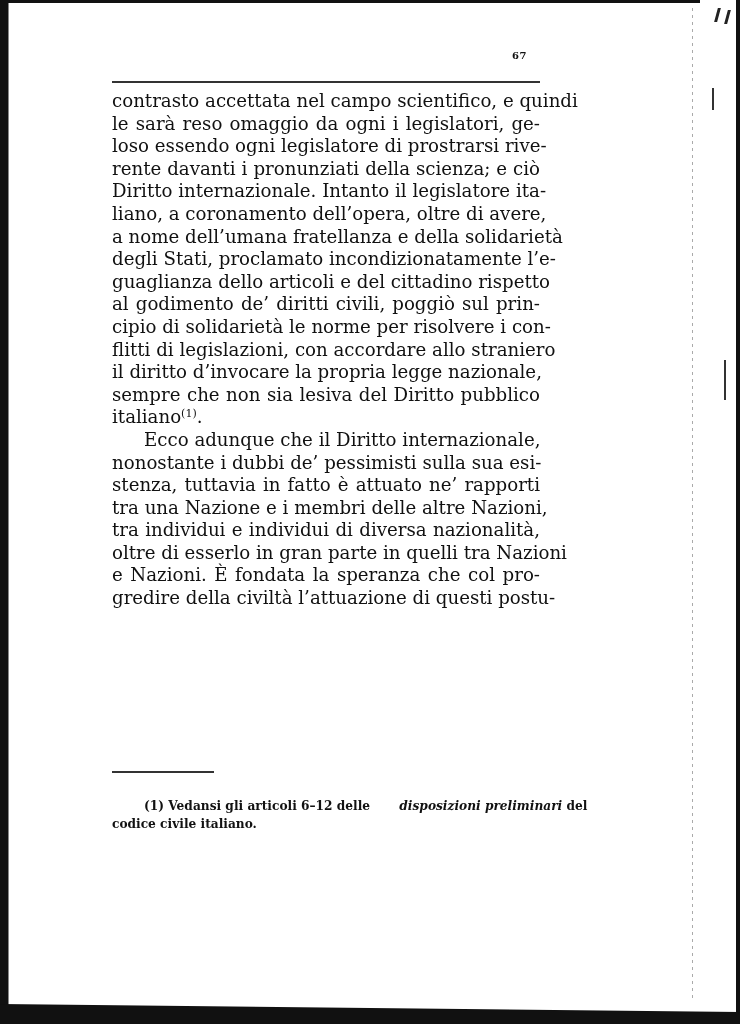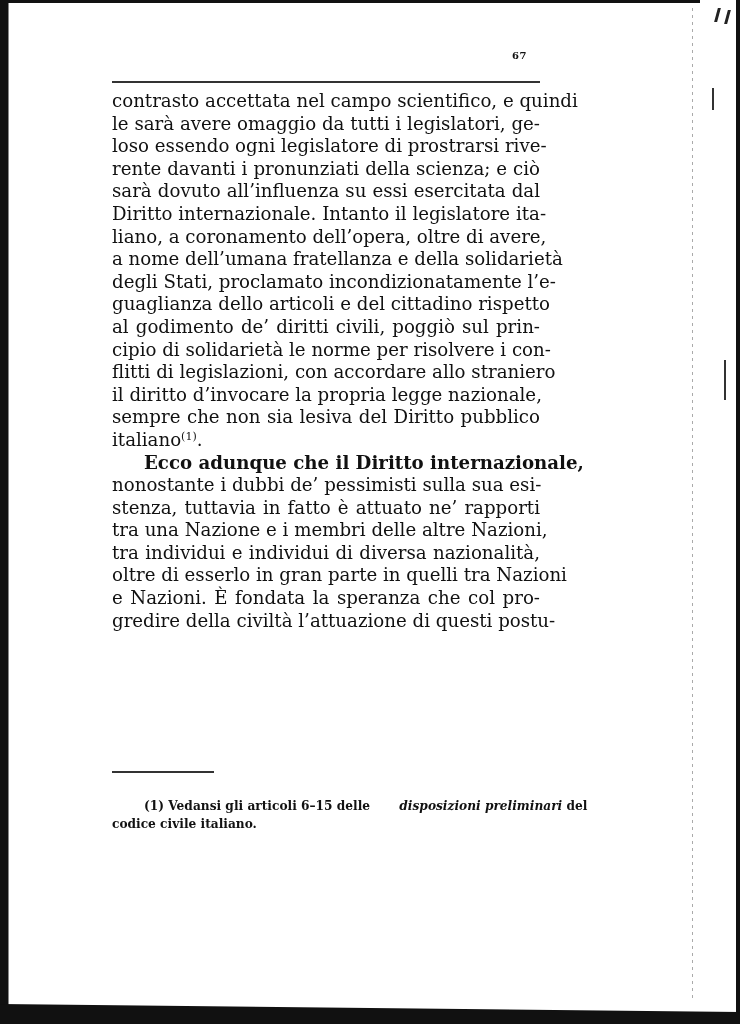--- a/index.html
+++ b/index.html
@@ -20,21 +20,21 @@
   .frame-bottom { position: absolute; left: 0; top: 1004px; width: 740px; height: 20px; background: #111;
     clip-path: polygon(0 0, 100% 40%, 100% 100%, 0 100%); }
 
   .page-number { position: absolute; left: 512px; top: 50px; font-size: 10px; font-weight: bold; letter-spacing: 0.5px; }
   .header-rule { position: absolute; left: 112px; top: 81px; width: 428px; height: 2px; background: #333; }
 
   .body-text { position: absolute; left: 112px; top: 90px; width: 428px; }
   .line { font-size: 18.2px; line-height: 22.6px; height: 22.6px; white-space: nowrap;
     text-align: justify; text-align-last: justify; }
   .line.last { text-align-last: left; }
-  .line.indent { padding-left: 32px; font-weight: bold; }
+  .line.indent { padding-left: 32px; }
   sup.fnref { font-size: 11px; vertical-align: 6px; line-height: 0; }
 
   .fn-rule { position: absolute; left: 112px; top: 771px; width: 102px; height: 1.5px; background: #333; }
   .footnote { position: absolute; left: 112px; top: 798px; width: 428px; font-size: 12.2px; line-height: 17.5px; font-weight: bold; }
   .fn-line { white-space: nowrap; text-align: justify; text-align-last: justify; }
   .fn-line.indent { padding-left: 32px; }
   .fn-line.last { text-align-last: left; }
   .fn-line em { font-style: italic; margin-left: 25px; }
 </style>
 </head>
@@ -49,24 +49,23 @@
 <div class="frame-right-mark2"></div>
 <div class="frame-right-mark3"></div>
 <div class="frame-right-mark4"></div>
 <div class="frame-bottom"></div>
 
 <div class="page-number">67</div>
 <div class="header-rule"></div>
 
 <div class="body-text">
   <div class="line">contrasto accettata nel campo scientifico, e quindi</div>
-  <div class="line">le sarà avere omaggio da tutti i legislatori, ge-</div>
+  <div class="line">le sarà reso omaggio da ogni i legislatori, ge-</div>
   <div class="line">loso essendo ogni legislatore di prostrarsi rive-</div>
   <div class="line">rente davanti i pronunziati della scienza; e ciò</div>
-  <div class="line">sarà dovuto all’influenza su essi esercitata dal</div>
   <div class="line">Diritto internazionale. Intanto il legislatore ita-</div>
   <div class="line">liano, a coronamento dell’opera, oltre di avere,</div>
   <div class="line">a nome dell’umana fratellanza e della solidarietà</div>
   <div class="line">degli Stati, proclamato incondizionatamente l’e-</div>
   <div class="line">guaglianza dello articoli e del cittadino rispetto</div>
   <div class="line">al godimento de’ diritti civili, poggiò sul prin-</div>
   <div class="line">cipio di solidarietà le norme per risolvere i con-</div>
   <div class="line">flitti di legislazioni, con accordare allo straniero</div>
   <div class="line">il diritto d’invocare la propria legge nazionale,</div>
   <div class="line">sempre che non sia lesiva del Diritto pubblico</div>
@@ -77,15 +76,15 @@
   <div class="line">tra una Nazione e i membri delle altre Nazioni,</div>
   <div class="line">tra individui e individui di diversa nazionalità,</div>
   <div class="line">oltre di esserlo in gran parte in quelli tra Nazioni</div>
   <div class="line">e Nazioni. È fondata la speranza che col pro-</div>
   <div class="line">gredire della civiltà l’attuazione di questi postu-</div>
 </div>
 
 <div class="fn-rule"></div>
 
 <div class="footnote">
-  <div class="fn-line indent"><span>(1)</span> <span>Vedansi gli articoli 6–15 delle</span> <em>disposizioni preliminari</em> <span>del</span></div>
+  <div class="fn-line indent"><span>(1)</span> <span>Vedansi gli articoli 6–12 delle</span> <em>disposizioni preliminari</em> <span>del</span></div>
   <div class="fn-line last">codice civile italiano.</div>
 </div>
 
 </body></html>

